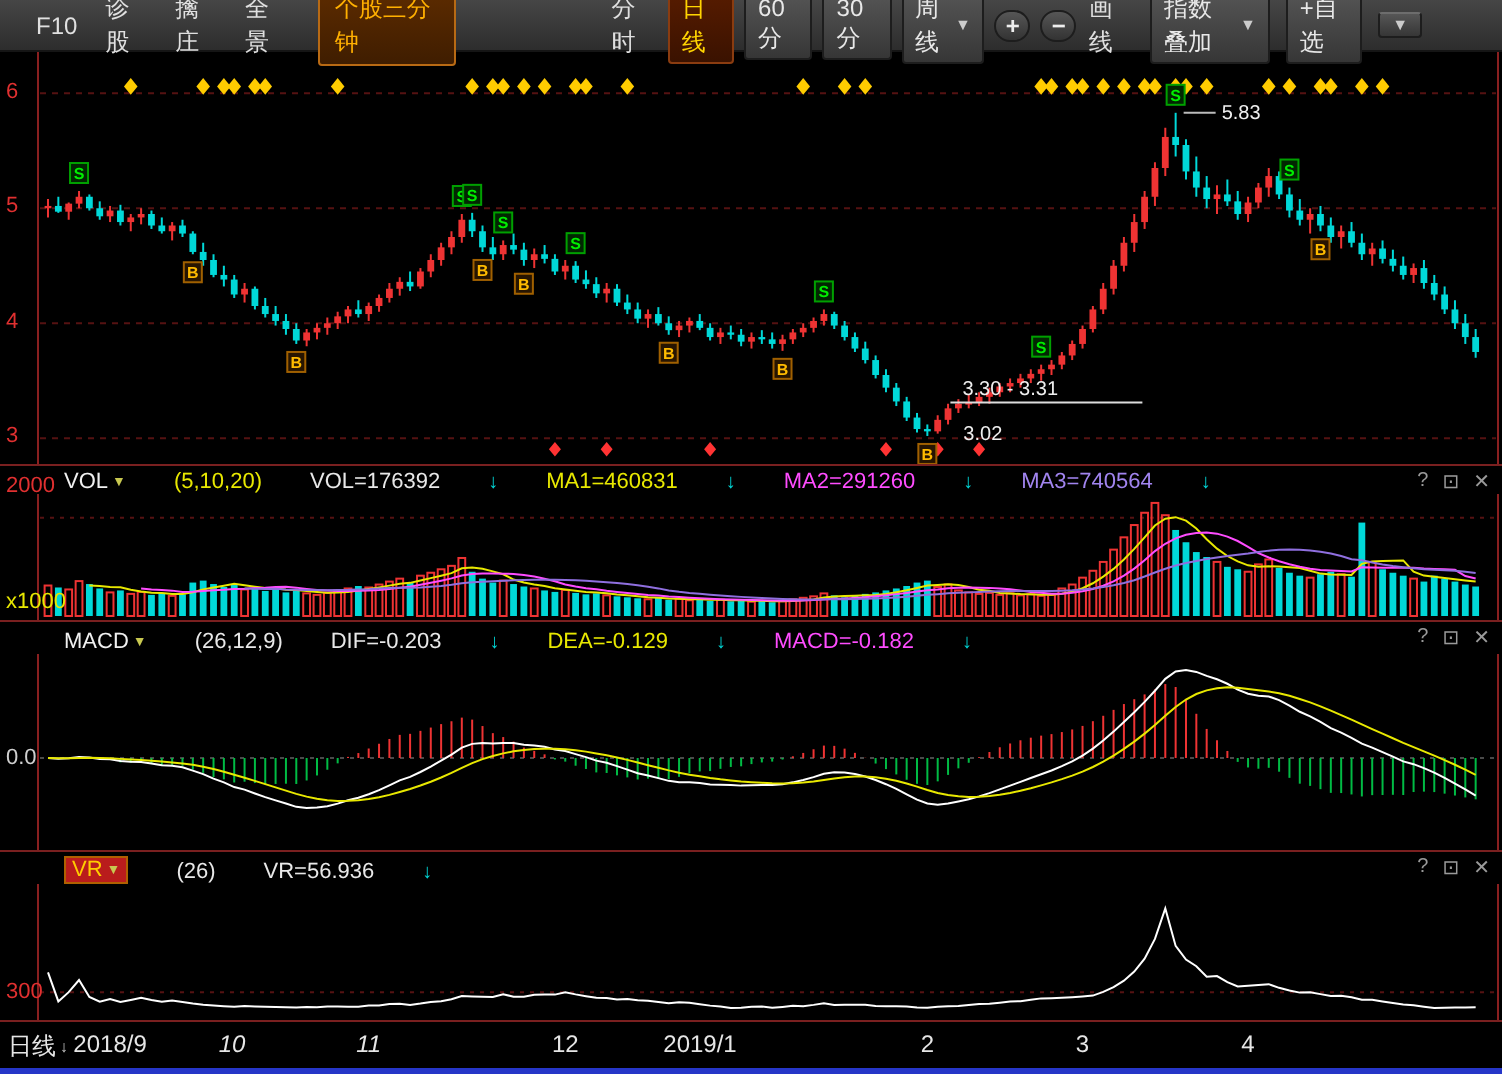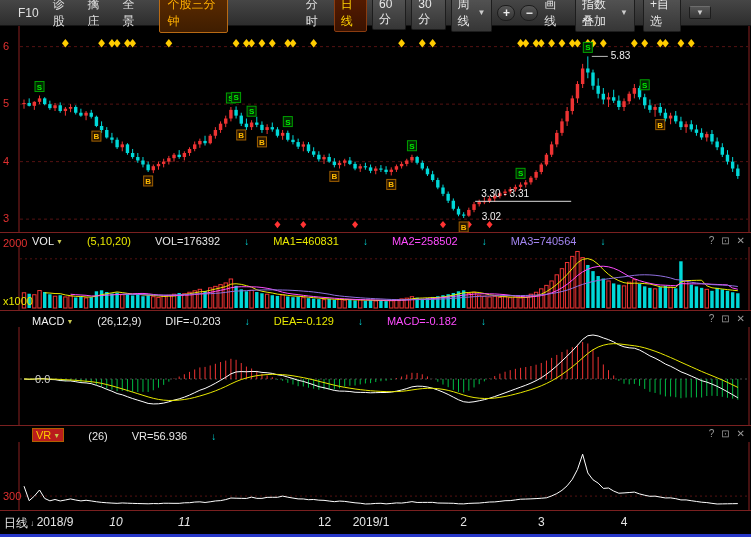--- a/index.html
+++ b/index.html
@@ -465,21 +465,21 @@
     <div class="phead">
       <span class="pname">
         <span>VOL</span>
         <span class="tri">▼</span>
       </span>
       <span class="c-yellow">(5,10,20)</span>
       <span class="c-white">VOL=176392</span>
       <span class="c-cyan">↓</span>
       <span class="c-yellow">MA1=460831</span>
       <span class="c-cyan">↓</span>
-      <span class="c-mag">MA2=258502</span>
+      <span class="c-mag">MA2=291260</span>
       <span class="c-cyan">↓</span>
       <span class="c-pur">MA3=740564</span>
       <span class="c-cyan">↓</span>
     </div>
     <div class="winbtns">
       <span>?</span>
       <span>⊡</span>
       <span>✕</span>
     </div>
     <svg id="vol-svg" width="751" height="63">
@@ -791,21 +791,21 @@
         <line x1="706.7913669064748" y1="52" x2="706.7913669064748" y2="69.01961141172892" stroke="#00bb44"></line>
         <line x1="711.9640287769784" y1="52" x2="711.9640287769784" y2="68.81982502937379" stroke="#00bb44"></line>
         <line x1="717.1366906474819" y1="52" x2="717.1366906474819" y2="69.04115900548985" stroke="#00bb44"></line>
         <line x1="722.3093525179855" y1="52" x2="722.3093525179855" y2="69.82633793589295" stroke="#00bb44"></line>
         <line x1="727.4820143884892" y1="52" x2="727.4820143884892" y2="70.7663544820311" stroke="#00bb44"></line>
         <line x1="732.6546762589928" y1="52" x2="732.6546762589928" y2="71.71137070744876" stroke="#00bb44"></line>
         <line x1="737.8273381294964" y1="52" x2="737.8273381294964" y2="72.68183439292304" stroke="#00bb44"></line>
         <polyline points="24,52 29.172661870503596,52.36493522215103 34.34532374100719,52.13578501428185 39.517985611510795,51.5167817014866 44.690647482014384,51.76718480155875 49.86330935251799,52.476932042238616 55.03597122302158,52.66263147256048 60.20863309352518,53.53044156771233 65.38129496402877,53.900960654652174 70.55395683453237,53.95062888401077 75.72661870503597,54.69718379423172 80.89928057553956,55.616289572319516 86.07194244604317,55.93024019257556 91.24460431654676,56.64233314974108 96.41726618705036,58.3151293666686 101.58992805755395,60.06466671810268 106.76258992805755,62.29231340900566 111.93525179856115,64.21227750228852 117.10791366906474,66.52618319852394 122.28057553956835,67.8085965053492 127.45323741007194,69.72798699617691 132.62589928057554,71.54066393394862 137.79856115107913,73.17608905566209 142.97122302158272,74.72699139302271 148.14388489208633,76.41295920827064 153.31654676258992,76.94475449087787 158.4892086330935,76.7851843323977 163.66187050359713,76.08576455663814 168.83453237410072,74.82538218589613 174.0071942446043,73.13986253840999 179.1798561151079,71.87033677535491 184.3525179856115,70.13834218815678 189.5251798561151,68.06375230668351 194.6978417266187,65.67140231411412 199.8705035971223,63.20333230618526 205.0431654676259,61.433934098136376 210.2158273381295,58.99131265272044 215.38848920863308,56.26803437907303 220.5611510791367,53.28291574284986 225.73381294964028,50.27264405826941 230.90647482014387,46.8390483932617 236.0791366906475,44.937594047107346 241.25179856115108,44.550152494255755 246.42446043165467,44.76942223373953 251.59712230215825,44.43971815585661 256.76978417266184,44.5595082308958 261.94244604316543,45.395036182654124 267.115107913669,45.7599871200557 272.28776978417267,46.40897677727851 277.46043165467626,47.784017310532484 282.63309352517985,48.54443843425808 287.80575539568343,50.05543412208581 292.978417266187,51.553371125060934 298.1510791366906,53.31595463525436 303.32374100719426,54.38995132010387 308.49640287769785,56.08001033489924 313.66906474820144,57.79555706794521 318.841726618705,59.657496509756754 324.0143884892086,60.73706787750368 329.1870503597122,62.06721453100893 334.3597122302158,63.43254839756139 339.53237410071944,64.0800207888198 344.705035971223,64.15768749554573 349.8776978417266,64.51791060078047 355.0503597122302,65.24137878396117 360.2230215827338,65.36535150435677 365.3956834532374,65.45614351940345 370.56834532374097,65.81185276621312 375.7410071942446,65.64119413780243 380.9136690647482,65.49800612021212 386.0863309352518,65.52394652209772 391.2589928057554,65.09820297238305 396.431654676259,64.17745367428883 401.60431654676256,63.02534631801231 406.77697841726615,61.559130865539146 411.9496402877698,59.8635283343076 417.1223021582734,59.17532239847876 422.294964028777,59.284230102191444 427.46762589928056,60.0164159257305 432.64028776978415,61.22858106453475 437.81294964028774,63.021945658973564 442.98561151079133,65.1042546600555 448.158273381295,67.46220163383698 453.33093525179856,70.15520718251086 458.50359712230215,72.78808531101586 463.67625899280574,74.75995439729739 468.84892086330933,75.31562293059721 474.0215827338129,74.75540022115304 479.1942446043165,73.76521031698846 484.36690647482015,72.66839687679412 489.53956834532374,71.20859759891485 494.71223021582733,69.55403064110163 499.8848920863309,67.69273634213289 505.0575539568345,65.83666159748918 510.2302158273381,63.93284105177125 515.4028776978416,62.013308787784105 520.5755395683453,60.10334178457157 525.7482014388489,58.222634937273206 530.9208633093525,56.09433709249788 536.0935251798561,53.65033771462554 541.2661870503597,50.76788454223702 546.4388489208633,47.282813731152224 551.6115107913669,43.292335455702315 556.7841726618705,38.80538411817666 561.956834532374,33.9805915079424 567.1294964028776,29.092065922312244 572.3021582733812,23.917368609413366 577.4748201438849,18.358472454542095 582.6474820143885,12.41594096601576 587.8201438848921,8.722121151076102 592.9928057553957,8 598.1654676258993,8.957478688843437 603.3381294964029,10.928023562423363 608.5107913669065,12.648006284944167 613.68345323741,14.881949131449666 618.8561151079136,17.858044472783583 624.0287769784172,19.848954772002145 629.2014388489208,20.82634687873176 634.3741007194244,21.217494787238106 639.546762589928,23.042540192395638 644.7194244604316,25.824237235070033 649.8920863309353,28.885825151181603 655.0647482014389,31.18297932027267 660.2374100719425,33.94984543186504 665.410071942446,37.05318823787768 670.5827338129496,39.28998098923653 675.7553956834532,41.91716790837258 680.9280575539568,44.82027975190219 686.1007194244604,46.81168252964584 691.273381294964,49.08790790604449 696.4460431654676,51.34238386745595 701.6187050359712,53.700101744032494 706.7913669064748,55.09001995916755 711.9640287769784,57.09260489666171 717.1366906474819,59.33341676040597 722.3093525179855,61.95429846759414 727.4820143884892,64.7701010509171 732.6546762589928,67.70653050205703 737.8273381294964,70.77699164390955 " fill="none" stroke="#ffffff" stroke-width="1"></polyline>
         <polyline points="24,52 29.172661870503596,52.07298704443021 34.34532374100719,52.08554663840054 39.517985611510795,51.97179365101775 44.690647482014384,51.930871881125945 49.86330935251799,52.04008391334848 55.03597122302158,52.16459342519088 60.20863309352518,52.43776305369517 65.38129496402877,52.73040257388657 70.55395683453237,52.97444783591141 75.72661870503597,53.318995027575475 80.89928057553956,53.77845393652428 86.07194244604317,54.20881118773454 91.24460431654676,54.69551558013585 96.41726618705036,55.419438337442394 101.58992805755395,56.34848401357445 106.76258992805755,57.5372498926607 111.93525179856115,58.872255414586256 117.10791366906474,60.40304097137379 122.28057553956835,61.884152078168874 127.45323741007194,63.45291906177048 132.62589928057554,65.07046803620611 137.79856115107913,66.69159224009731 142.97122302158272,68.29867207068239 148.14388489208633,69.92152949820004 153.31654676258992,71.3261744967356 158.4892086330935,72.41797646386803 163.66187050359713,73.15153408242205 168.83453237410072,73.48630370311687 174.0071942446043,73.4170154701755 179.1798561151079,73.10767973121138 184.3525179856115,72.51381222260046 189.5251798561151,71.62380023941708 194.6978417266187,70.43332065435648 199.8705035971223,68.98732298472224 205.0431654676259,67.47664520740507 210.2158273381295,65.77957869646814 215.38848920863308,63.87726983298912 220.5611510791367,61.75839901496127 225.73381294964028,59.46124802362289 230.90647482014387,56.93680809755065 236.0791366906475,54.536965287461996 241.25179856115108,52.539602728820746 246.42446043165467,50.9855666298045 251.59712230215825,49.67639693501493 256.76978417266184,48.6530191941911 261.94244604316543,48.0014225918837 267.115107913669,47.553135497518106 272.28776978417267,47.32430375347018 277.46043165467626,47.41624646488265 282.63309352517985,47.641884858757734 287.80575539568343,48.12459471142335 292.978417266187,48.81034999415086 298.1510791366906,49.71147092237156 303.32374100719426,50.64716700191802 308.49640287769785,51.733735668514264 313.66906474820144,52.94609994840046 318.841726618705,54.28837926067172 324.0143884892086,55.57811698403811 329.1870503597122,56.87593649343228 334.3597122302158,58.1872588742581 339.53237410071944,59.365811257170435 344.705035971223,60.32418650484549 349.8776978417266,61.162931324032485 355.0503597122302,61.97862081601822 360.2230215827338,62.65596695368593 365.3956834532374,63.216002266829435 370.56834532374097,63.73517236670617 375.7410071942446,64.11637672092543 380.9136690647482,64.39270260078277 386.0863309352518,64.61895138504576 391.2589928057554,64.71480170251321 396.431654676259,64.60733209686833 401.60431654676256,64.29093494109713 406.77697841726615,63.74457412598554 411.9496402877698,62.968364967649954 417.1223021582734,62.209756453815714 422.294964028777,61.62465118349086 427.46762589928056,61.30300413193879 432.64028776978415,61.28811951845798 437.81294964028774,61.6348847465611 442.98561151079133,62.32875872925998 448.158273381295,63.35544731017538 453.33093525179856,64.71539928464247 458.50359712230215,66.32993648991716 463.67625899280574,68.0159400713932 468.84892086330933,69.47587664323402 474.0215827338129,70.53178135881782 479.1942446043165,71.17846715045195 484.36690647482015,71.47645309572039 489.53956834532374,71.42288199635928 494.71223021582733,71.04911172530775 499.8848920863309,70.37783664867278 505.0575539568345,69.46960163843606 510.2302158273381,68.3622495211031 515.4028776978416,67.0924613744393 520.5755395683453,65.69463745646576 525.7482014388489,64.20023695262725 530.9208633093525,62.57905698060138 536.0935251798561,60.79331312740621 541.2661870503597,58.78822741037237 546.4388489208633,56.487144674528345 551.6115107913669,53.848182830763136 556.7841726618705,50.839623088245844 561.956834532374,47.46781677218515 567.1294964028776,43.79266660221057 572.3021582733812,39.817607003651126 577.4748201438849,35.52578009382932 582.6474820143885,30.903812268266606 587.8201438848921,26.467474044828503 592.9928057553957,22.7739792358628 598.1654676258993,20.010679126458925 603.3381294964029,18.194148013651812 608.5107913669065,17.084919667910285 613.68345323741,16.644325560618157 618.8561151079136,16.887069343051245 624.0287769784172,17.47944642884142 629.2014388489208,18.148826518819483 634.3741007194244,18.762560172503207 639.546762589928,19.61855617648169 644.7194244604316,20.859692388199356 649.8920863309353,22.464918940795805 655.0647482014389,24.208531016691175 660.2374100719425,26.15679389972595 665.410071942446,28.336072767356292 670.5827338129496,30.52685441173234 675.7553956834532,32.80491711106039 680.9280575539568,35.20798963922874 686.1007194244604,37.528728217312164 691.273381294964,39.84056415505863 696.4460431654676,42.140928097538094 701.6187050359712,44.452762826836974 706.7913669064748,46.58021425330309 711.9640287769784,48.68269238197482 717.1366906474819,50.812837257661045 722.3093525179855,53.04112949964767 727.4820143884892,55.38692380990155 732.6546762589928,57.85084514833265 737.8273381294964,60.43607444744803 " fill="none" stroke="#e8e800" stroke-width="1"></polyline>
       </svg>
-    <span class="ylab gray" id="macd-zero" style="top: 62px; margin-left: 32px;">0.0</span>
+    <span class="ylab gray" id="macd-zero" style="top: 62px;">0.0</span>
   </div>
 
   <div class="vr">
     <div class="phead">
       <span class="vrbox">
         <span>VR</span>
         <span class="tri">▼</span>
       </span>
       <span class="c-white">(26)</span>
       <span class="c-white">VR=56.936</span>
@@ -827,21 +827,21 @@
 
   <div class="xaxis">
     <span class="plabel">
       <span>日线</span>
       <span class="caret">↓</span>
     </span>
     <div id="xticks">
         <span class="xtick" style="left: 55.036px;">2018/9</span>
         <span class="xtick" style="left: 116px; font-style: italic;">10</span>
         <span class="xtick" style="left: 184.353px; font-style: italic;">11</span>
-        <span class="xtick" style="left: 282.633px; margin-left: 42px;">12</span>
-        <span class="xtick" style="left: 371px;">2019/1</span>
+        <span class="xtick" style="left: 282.633px;">12</span>
+        <span class="xtick" style="left: 350px;">2019/1</span>
         <span class="xtick" style="left: 463.676px;">2</span>
         <span class="xtick" style="left: 541.266px;">3</span>
         <span class="xtick" style="left: 624.029px;">4</span>
       </div>
   </div>
 
 </div>
 
 </body></html>

